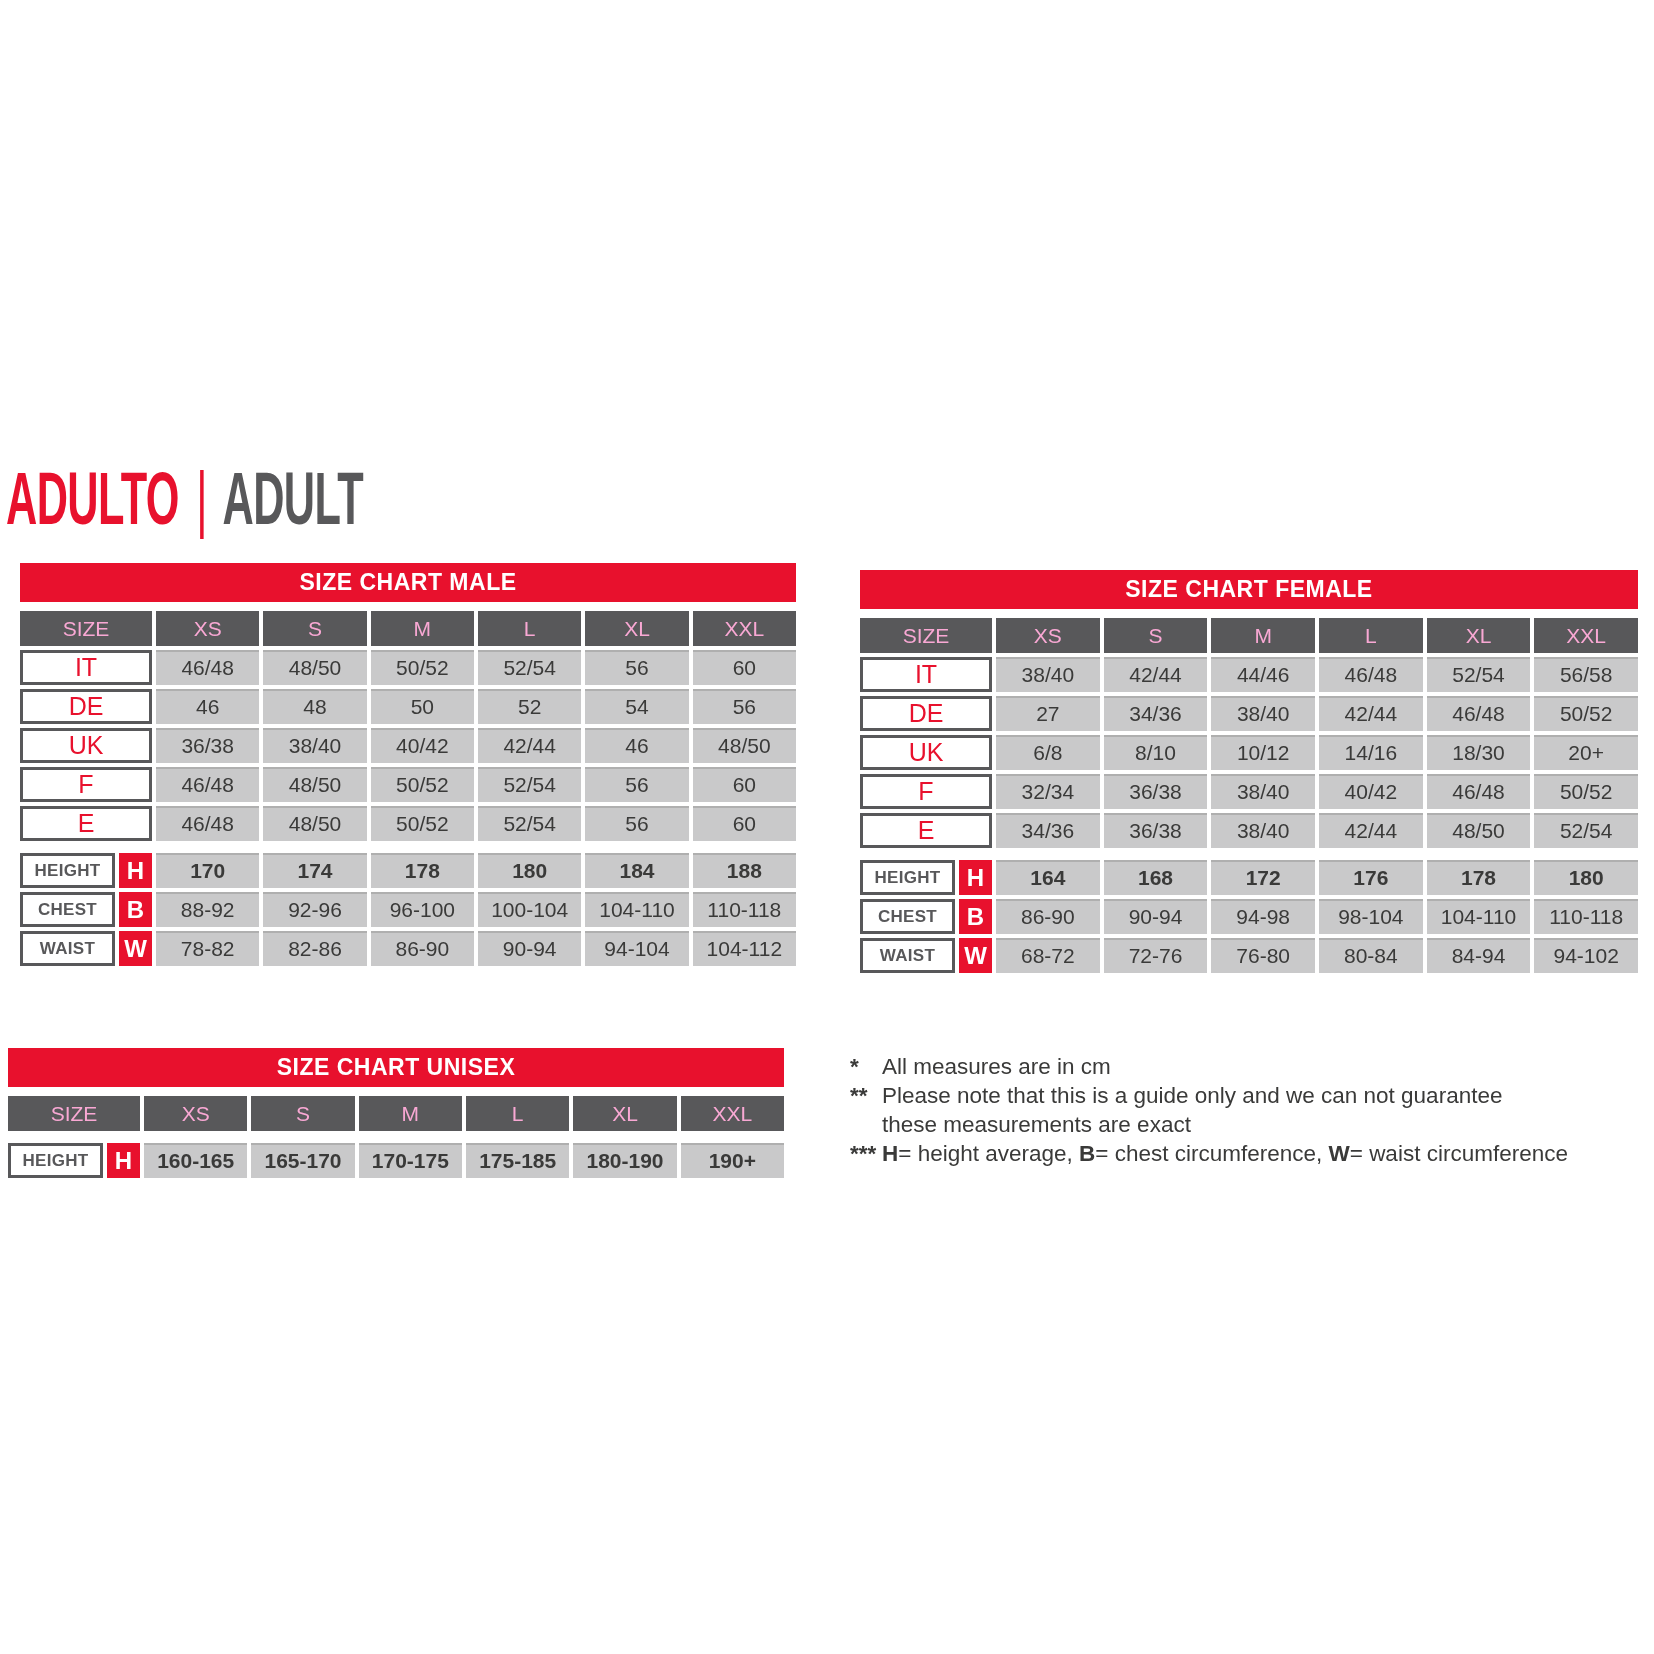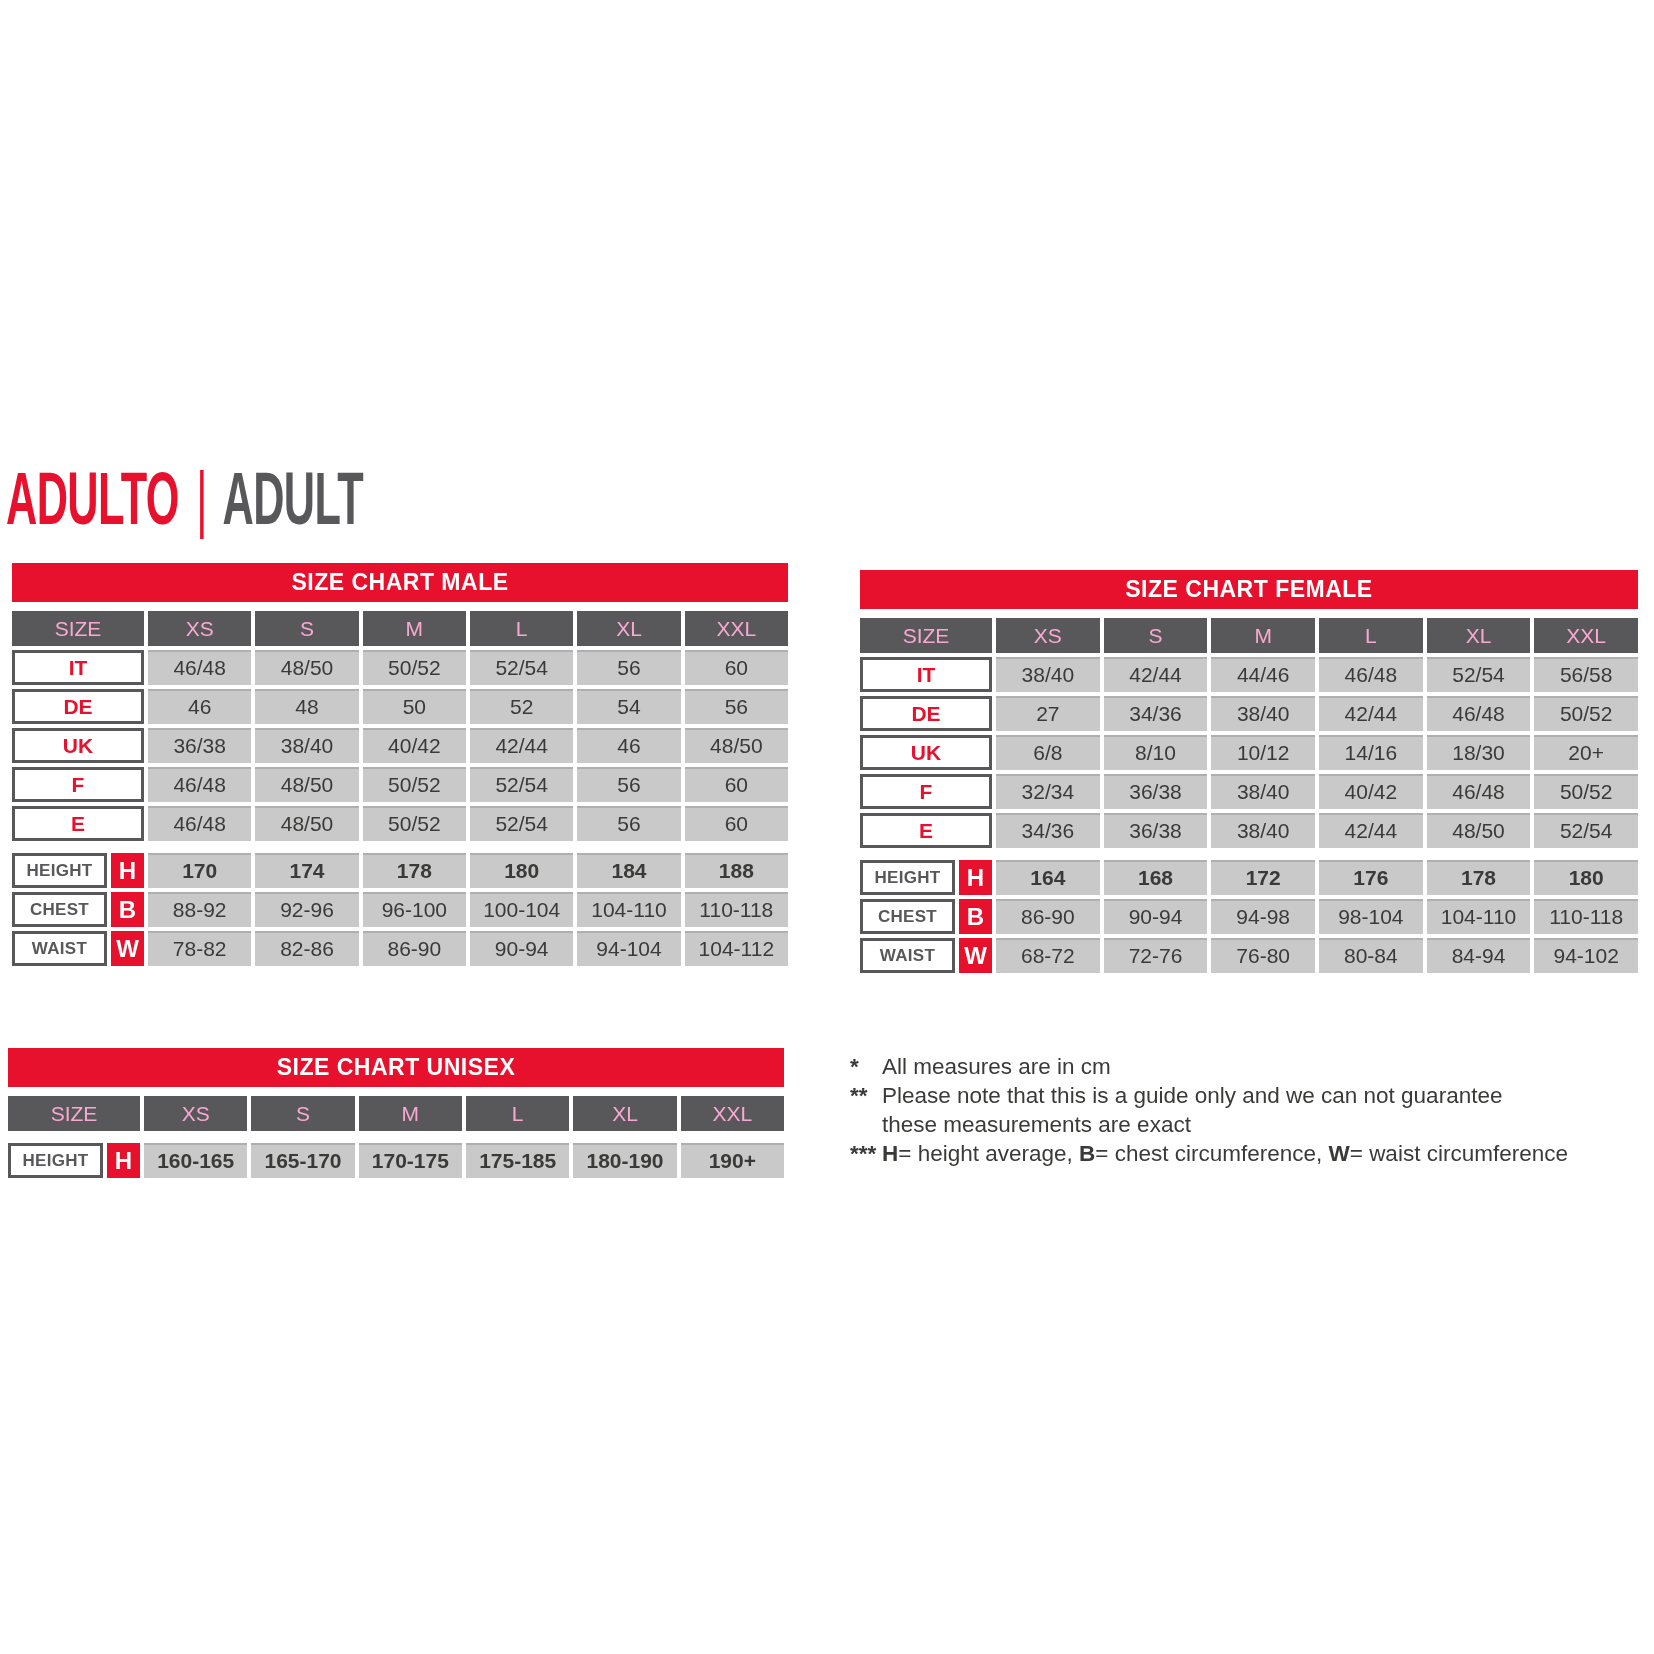--- a/index.html
+++ b/index.html
@@ -9,36 +9,36 @@
   
   .title{position:absolute;left:6px;top:468px;height:66px;}
   .title-inner{display:inline-block;font-size:74px;font-weight:bold;line-height:62px;
                transform:scaleX(0.585);transform-origin:0 0;white-space:nowrap;letter-spacing:-1px;}
   .t-red{color:var(--red);}
   .t-sep{color:var(--red);font-weight:400;margin:0 10px;}
   .t-gray{color:var(--dark_gray);}
 
   
   .chart{position:absolute;width:776px;}
-  .chart.male{left:12px;top:563px;}
+  .chart.male{left:20px;top:563px;}
   .chart.female{left:860px;top:570px;width:778px;}
   .chart.unisex{left:8px;top:1048px;}
 
   .banner{height:39px;background:var(--red);color:#fff;font-weight:bold;font-size:23px;
           display:flex;align-items:center;justify-content:center;letter-spacing:0.5px;margin-bottom:9px;}
 
   .grid{display:grid;grid-template-columns:132px repeat(6,1fr);gap:4px;}
   .hcell{height:35px;background:var(--dark_gray);color:#f9a8d4;font-size:21px;
          display:flex;align-items:center;justify-content:center;}
   .dcell{height:35px;background:var(--light_gray);color:var(--text_dark);font-size:21px;
          display:flex;align-items:center;justify-content:center;
          box-shadow:inset 0 2px 0 rgba(0,0,0,0.13);}
   .boldcell{font-weight:bold;}
   .lbox{height:35px;box-sizing:border-box;background:#fff;border:3px solid var(--dark_gray);
-        color:var(--red);font-weight:bold;font-size:21px;
+        color:var(--red);font-weight:normal;font-size:25px;
         display:flex;align-items:center;justify-content:center;text-align:center;}
   .spacer{grid-column:1/-1;height:4px;}
   .mwrap{height:35px;display:flex;gap:4px;}
   .mbox{flex:1;box-sizing:border-box;background:#fff;border:3px solid var(--dark_gray);
         color:var(--dark_gray);font-weight:bold;font-size:17px;letter-spacing:0.3px;
         display:flex;align-items:center;justify-content:center;}
   .letter{width:33px;background:var(--red);color:#fff;font-weight:bold;font-size:24px;
           display:flex;align-items:center;justify-content:center;}
 
   

